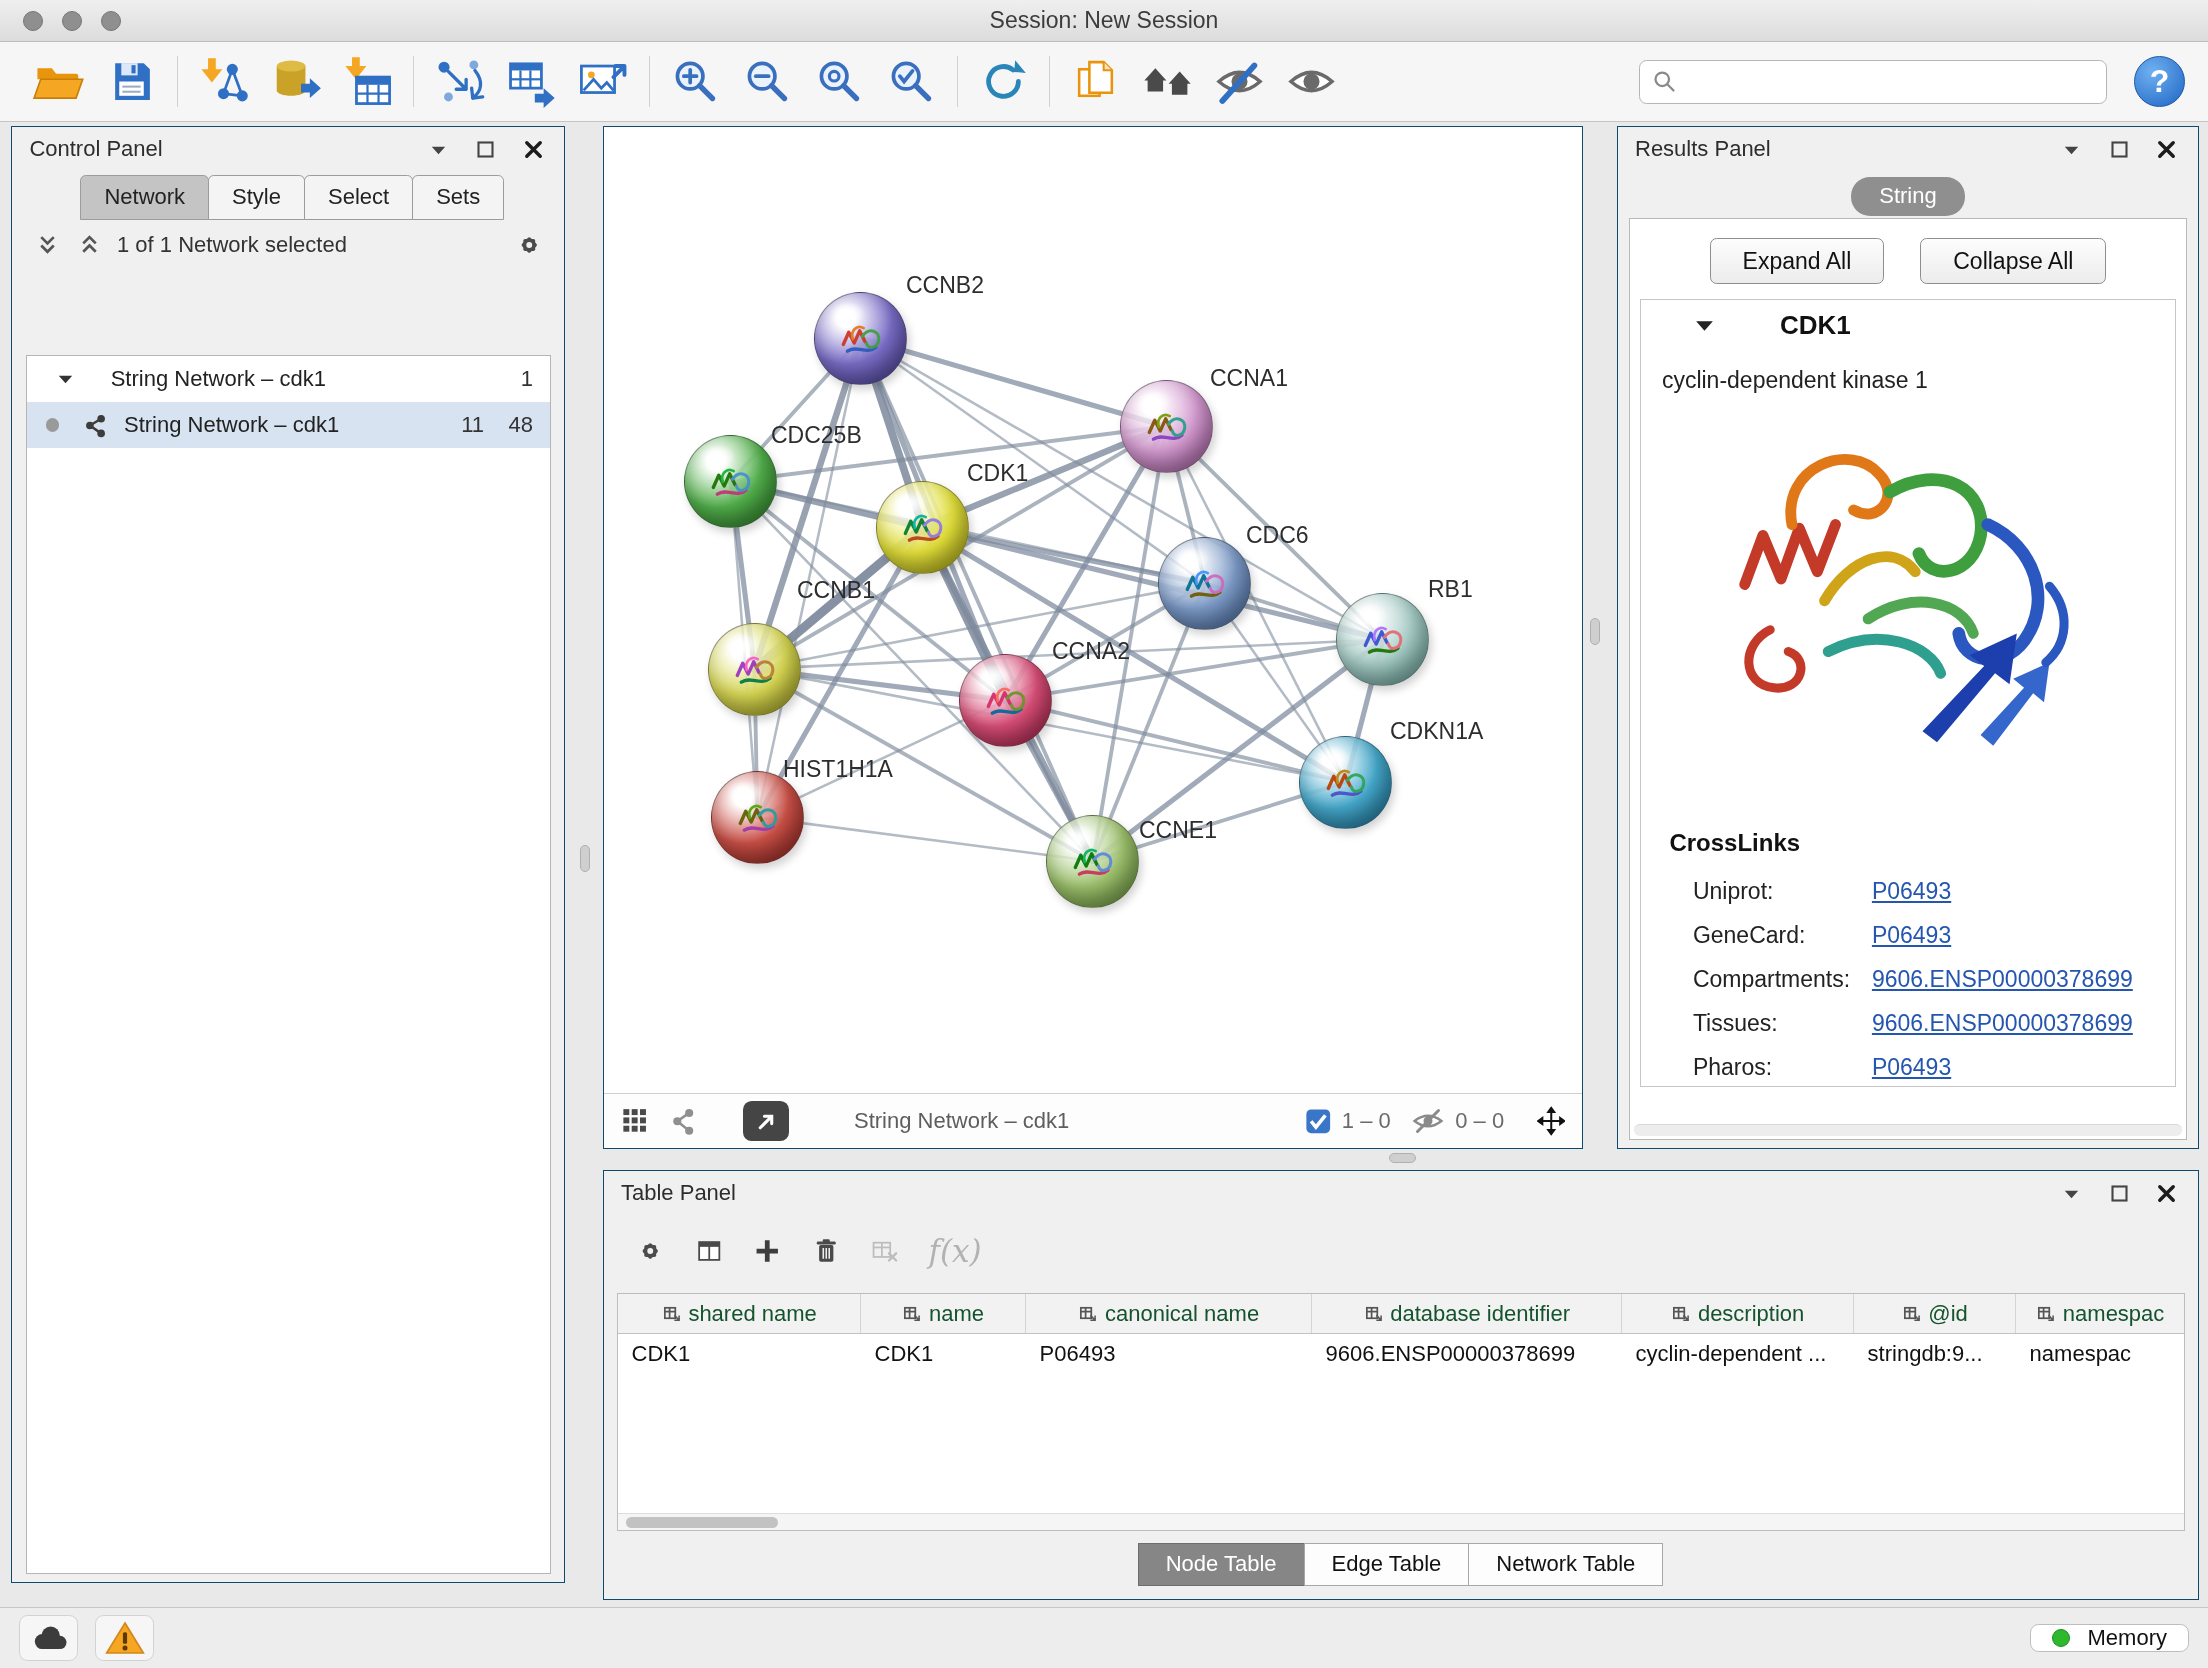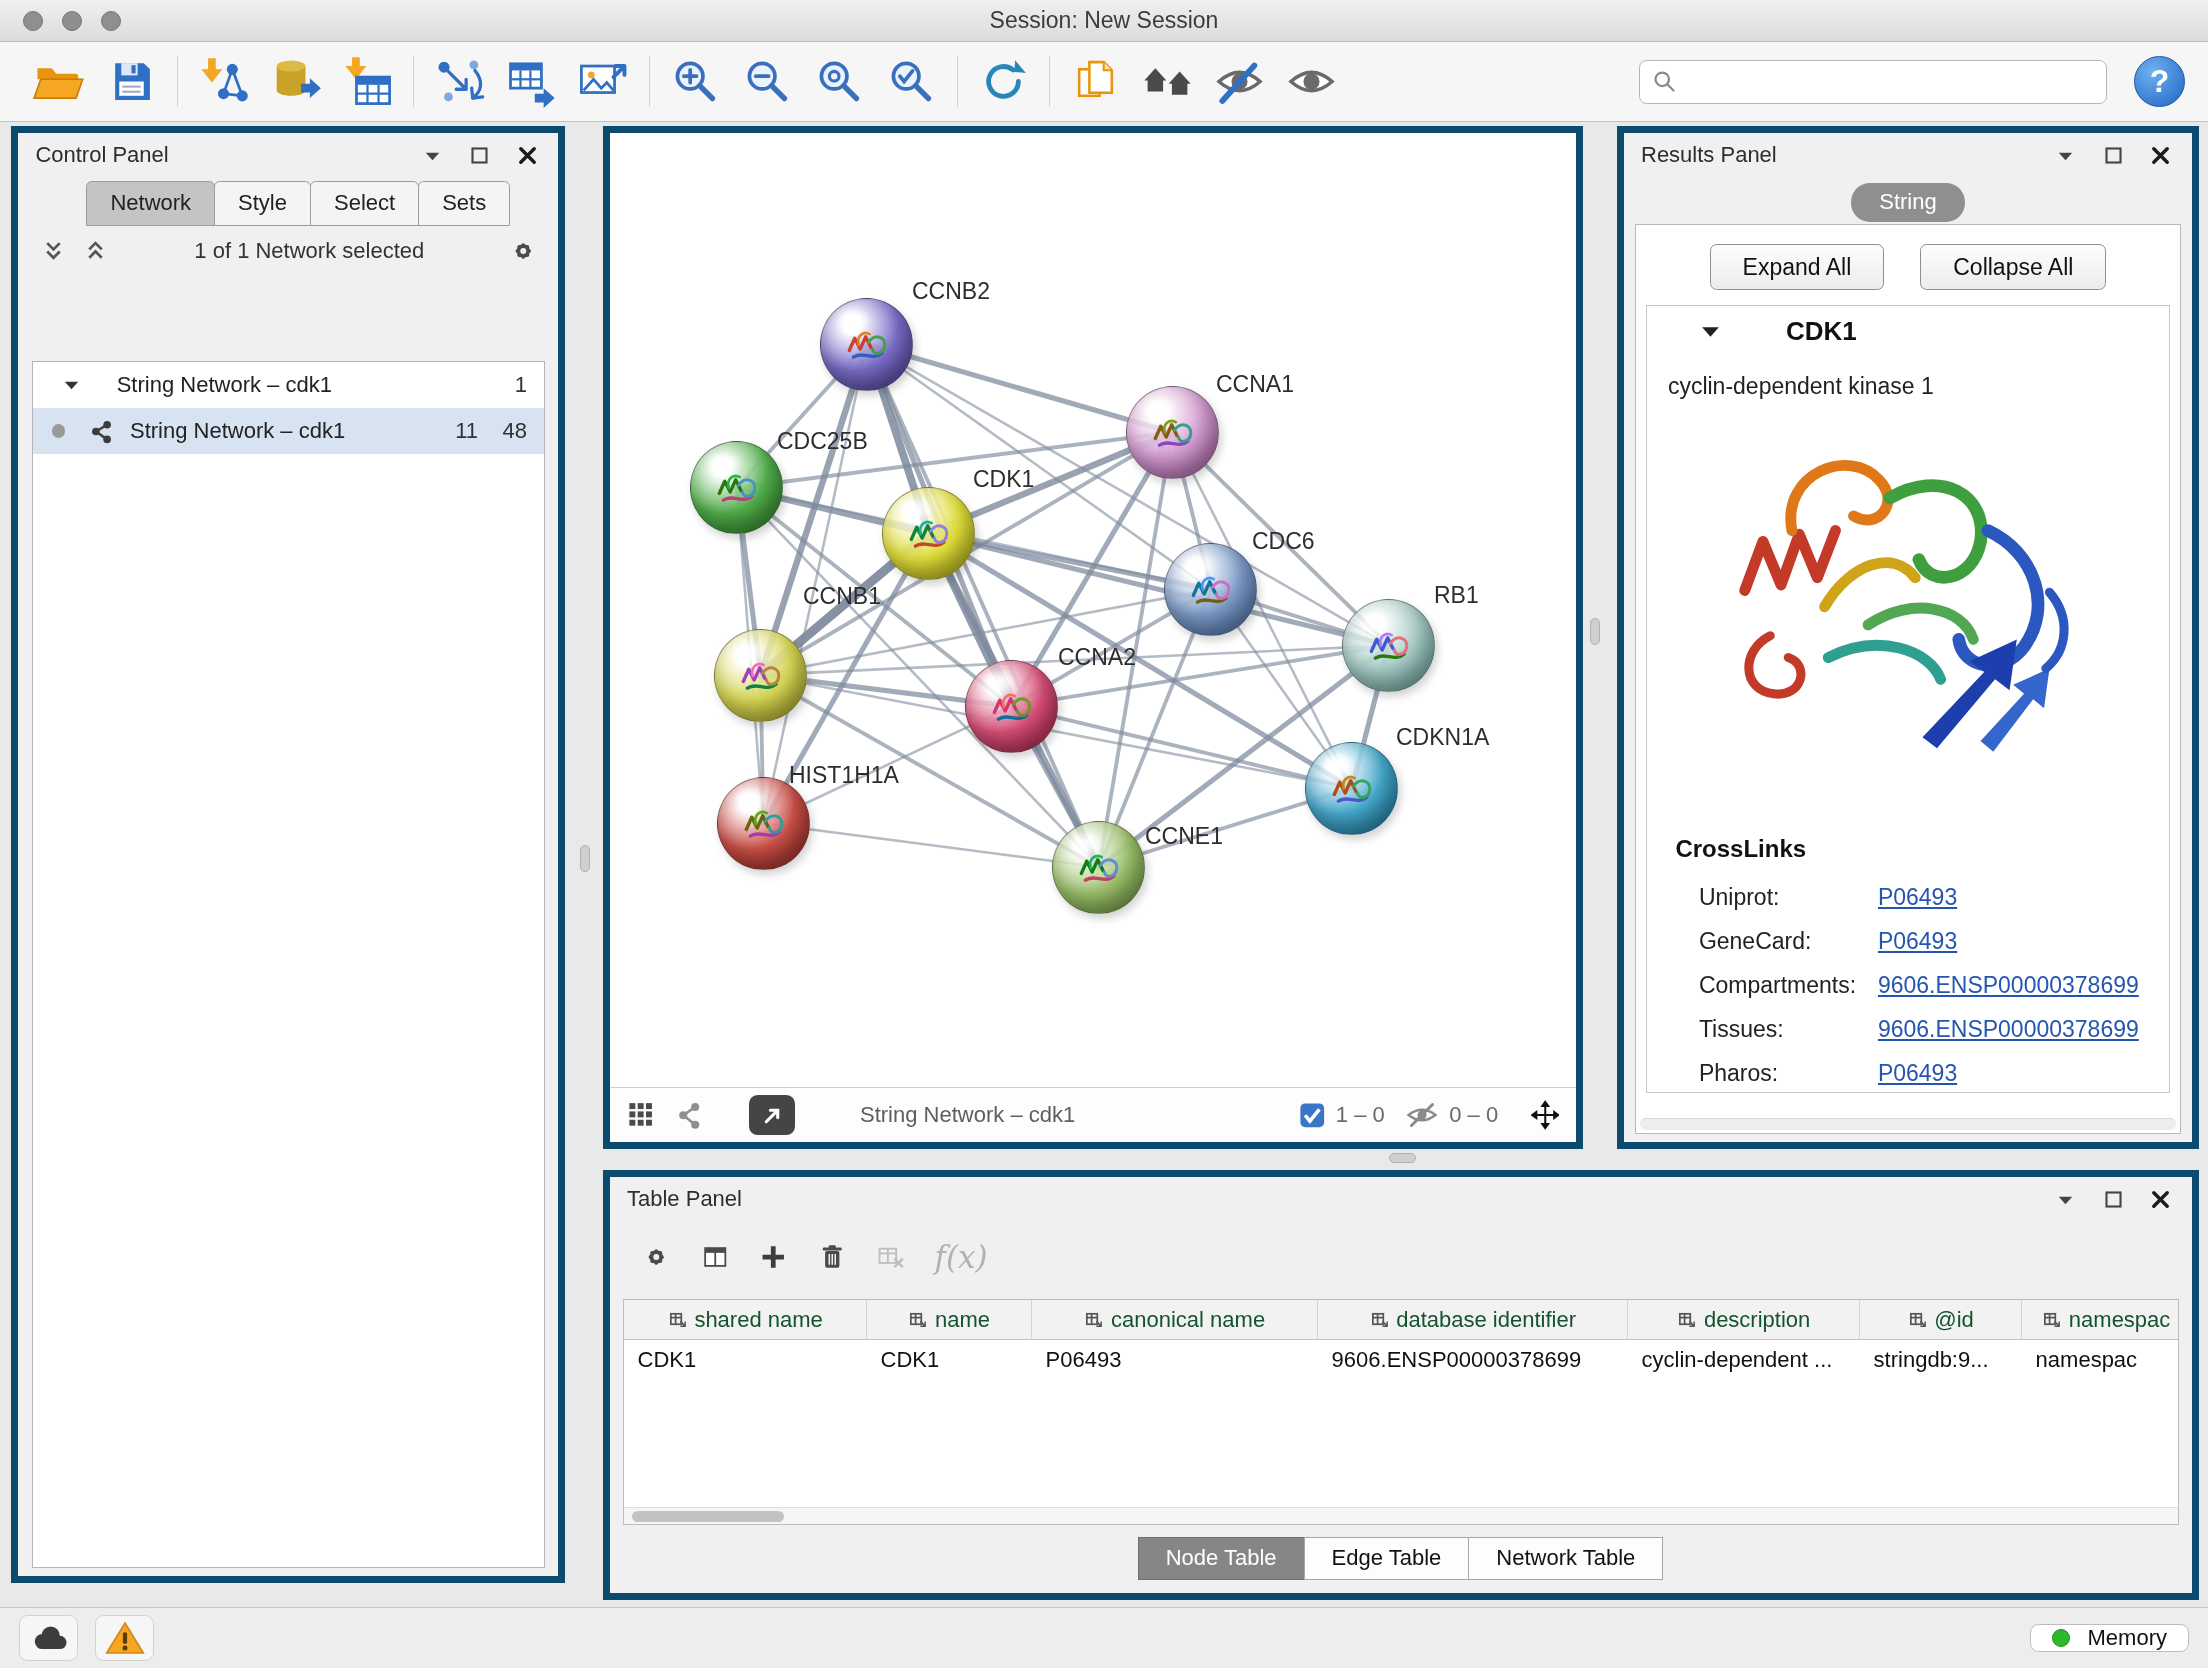--- a/index.html
+++ b/index.html
@@ -14,32 +14,32 @@
 
   
   .toolbar{position:absolute;top:42px;left:0;width:100%;height:80px;background:#f6f6f6;border-bottom:1px solid #c4c4c4;display:flex;align-items:center;padding:0 23px;}
   .tbtn{width:72px;height:63px;display:flex;align-items:center;justify-content:center;border-radius:7.6px;}
   .tsep{width:1px;height:51px;background:#d2d2d2;margin:0 9.5px;}
   .tsearch{margin-left:auto;width:468px;height:44px;background:#fff;border:1px solid #b5b5b5;border-radius:7.6px;display:flex;align-items:center;padding:0 11.4px;gap:7.6px;}
   .tsearch input{border:none;outline:none;flex:1;font-size:22px;font-family:"Liberation Sans",sans-serif;background:transparent;}
   .thelp{width:51px;height:51px;border-radius:50%;background:radial-gradient(circle at 35% 30%,#6fb1f0,#1d64c4);color:#fff;font-size:32px;font-weight:bold;display:flex;align-items:center;justify-content:center;margin-left:27px;border:1px solid #1a56a8;}
 
   
-  .panel{position:absolute;background:#f0f0f0;border:7px solid #0c4a6e;}
+  .panel{position:absolute;background:#f0f0f0;border:1px solid #0c4a6e;}
   .panel-header{height:44px;display:flex;align-items:center;padding:0 17px;font-size:22px;color:#2d2d2d;}
   .panel-controls{margin-left:auto;display:flex;gap:19px;align-items:center;}
   .hdr-icon{width:28.5px;height:28.5px;display:flex;align-items:center;justify-content:center;}
 
   
   .control-panel{left:11.4px;top:126px;width:554px;height:1457px;}
   .cp-tabs{display:flex;padding:3.8px 0 0 68px;}
   .cp-tab{padding:8.6px 23px;font-size:22px;border:1px solid #9c9c9c;background:#f4f4f4;margin-right:-1px;border-radius:5.7px 5.7px 0 0;color:#222;}
   .cp-tab.active{background:#c4c4c4;}
   .cp-selrow{display:flex;align-items:center;height:51px;padding:0 21px;font-size:22px;color:#333;gap:13.3px;}
-  .cp-summary{flex:1;text-align:center;}
+  .cp-summary{flex:1;}
   .cp-tree{position:absolute;left:13.3px;right:13.3px;top:228px;bottom:7.6px;background:#fff;border:1px solid #b5b5b5;overflow:hidden;}
   .tree-row{display:flex;align-items:center;height:46px;font-size:22px;color:#222;}
   .tree-root{padding:0 17px 0 27px;}
   .tree-root .lbl{margin-left:34px;}
   .tree-child{padding:0 17px 0 19px;background:#d8e3f2;}
   .tree-child .lbl{margin-left:15px;}
   .tree-num{width:49px;text-align:right;color:#333;}
   .tree-spacer{flex:1;}
   .tree-dot{width:13.3px;height:13.3px;border-radius:50%;background:#9a9a9a;margin-right:23px;flex:0 0 auto;}
 

